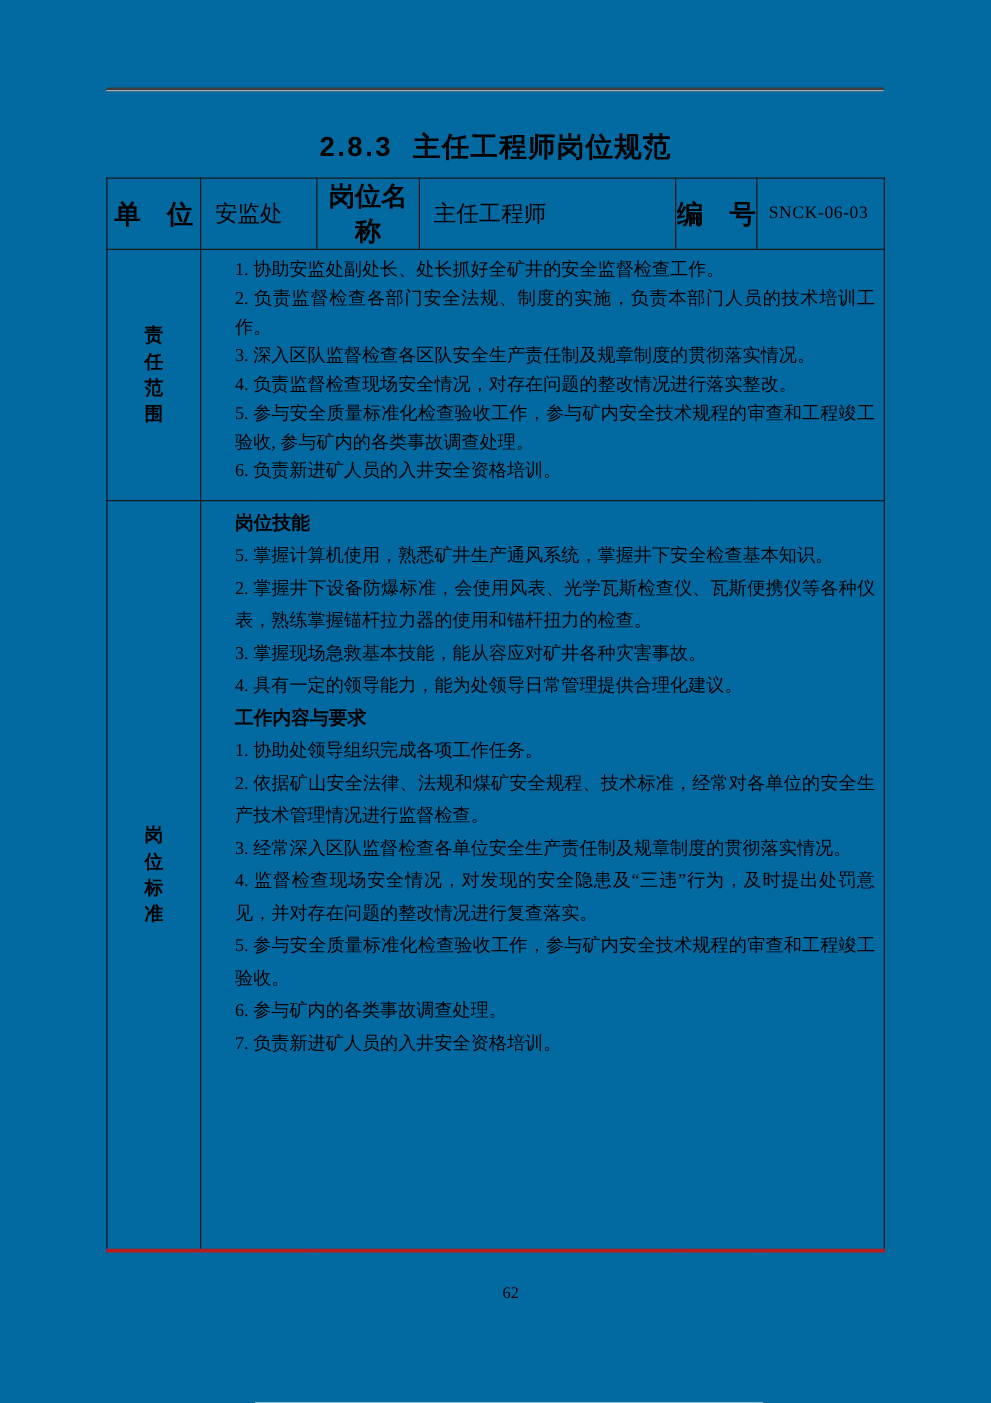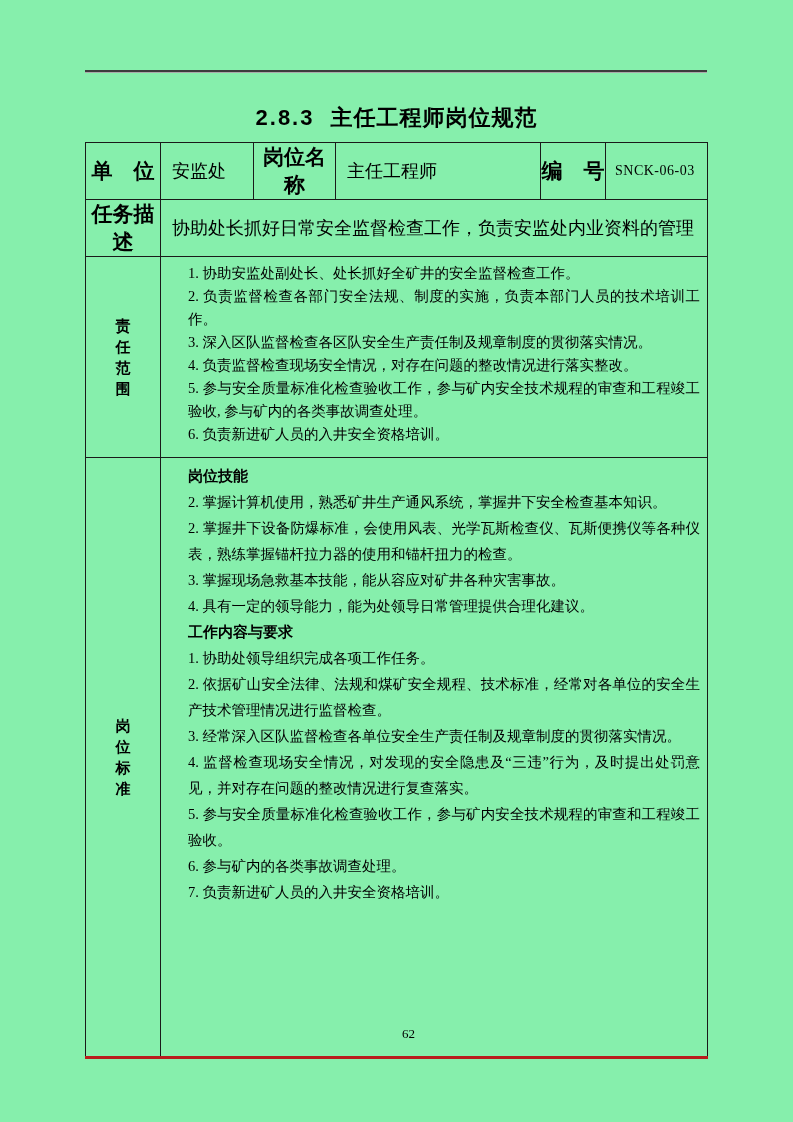--- a/index.html
+++ b/index.html
@@ -1,21 +1,21 @@
 <!DOCTYPE html>
 <html><head>
 <meta charset="utf-8">
 <style>
   html, body { margin: 0; padding: 0; background: #ffffff; }
   body {
     width: 793px; height: 1122px; position: relative;
     font-family: "Liberation Serif", "DejaVu Serif", serif;
     color: #000;
   }
-  .page { position: absolute; inset: 0; background: #86efac; overflow: hidden; }
+  .page { position: absolute; inset: 0; background: #0369a1; overflow: hidden; }
 
   .header-rule {
     position: absolute; left: 85px; top: 70px; width: 622px; height: 2px;
     background: #3c3c3c; border-bottom: 1px solid #aaaaaa;
   }
 
   .doc-title {
     position: absolute; left: 0; top: 103px; width: 100%;
     text-align: center;
     font-family: "Liberation Sans", "DejaVu Sans", sans-serif;
@@ -96,24 +96,20 @@
     <tbody>
       <tr class="r1">
         <td class="lbl">单　位</td>
         <td class="val">安监处</td>
         <td class="lbl">岗位名称</td>
         <td class="val">主任工程师</td>
         <td class="lbl">编　号</td>
         <td class="val code">SNCK-06-03</td>
       </tr>
 
-      <tr class="r2">
-        <td class="lbl">任务描述</td>
-        <td class="val" colspan="5">协助处长抓好日常安全监督检查工作，负责安监处内业资料的管理</td>
-      </tr>
 
       <tr class="r3">
         <td class="vcell">
           <span class="vtext">责任范围</span>
         </td>
         <td class="content" colspan="5">
           <div class="line">1. 协助安监处副处长、处长抓好全矿井的安全监督检查工作。</div>
           <div class="line">2. 负责监督检查各部门安全法规、制度的实施，负责本部门人员的技术培训工作。</div>
           <div class="line">3. 深入区队监督检查各区队安全生产责任制及规章制度的贯彻落实情况。</div>
           <div class="line">4. 负责监督检查现场安全情况，对存在问题的整改情况进行落实整改。</div>
@@ -121,21 +117,21 @@
           <div class="line">6. 负责新进矿人员的入井安全资格培训。</div>
         </td>
       </tr>
 
       <tr class="r4">
         <td class="vcell">
           <span class="vtext">岗位标准</span>
         </td>
         <td class="content" colspan="5">
           <div class="line subhead">岗位技能</div>
-          <div class="line">2. 掌握计算机使用，熟悉矿井生产通风系统，掌握井下安全检查基本知识。</div>
+          <div class="line">5. 掌握计算机使用，熟悉矿井生产通风系统，掌握井下安全检查基本知识。</div>
           <div class="line">2. 掌握井下设备防爆标准，会使用风表、光学瓦斯检查仪、瓦斯便携仪等各种仪表，熟练掌握锚杆拉力器的使用和锚杆扭力的检查。</div>
           <div class="line">3. 掌握现场急救基本技能，能从容应对矿井各种灾害事故。</div>
           <div class="line">4. 具有一定的领导能力，能为处领导日常管理提供合理化建议。</div>
           <div class="line subhead">工作内容与要求</div>
           <div class="line">1. 协助处领导组织完成各项工作任务。</div>
           <div class="line">2. 依据矿山安全法律、法规和煤矿安全规程、技术标准，经常对各单位的安全生产技术管理情况进行监督检查。</div>
           <div class="line">3. 经常深入区队监督检查各单位安全生产责任制及规章制度的贯彻落实情况。</div>
           <div class="line">4. 监督检查现场安全情况，对发现的安全隐患及“三违”行为，及时提出处罚意见，并对存在问题的整改情况进行复查落实。</div>
           <div class="line">5. 参与安全质量标准化检查验收工作，参与矿内安全技术规程的审查和工程竣工验收。</div>
           <div class="line">6. 参与矿内的各类事故调查处理。</div>

